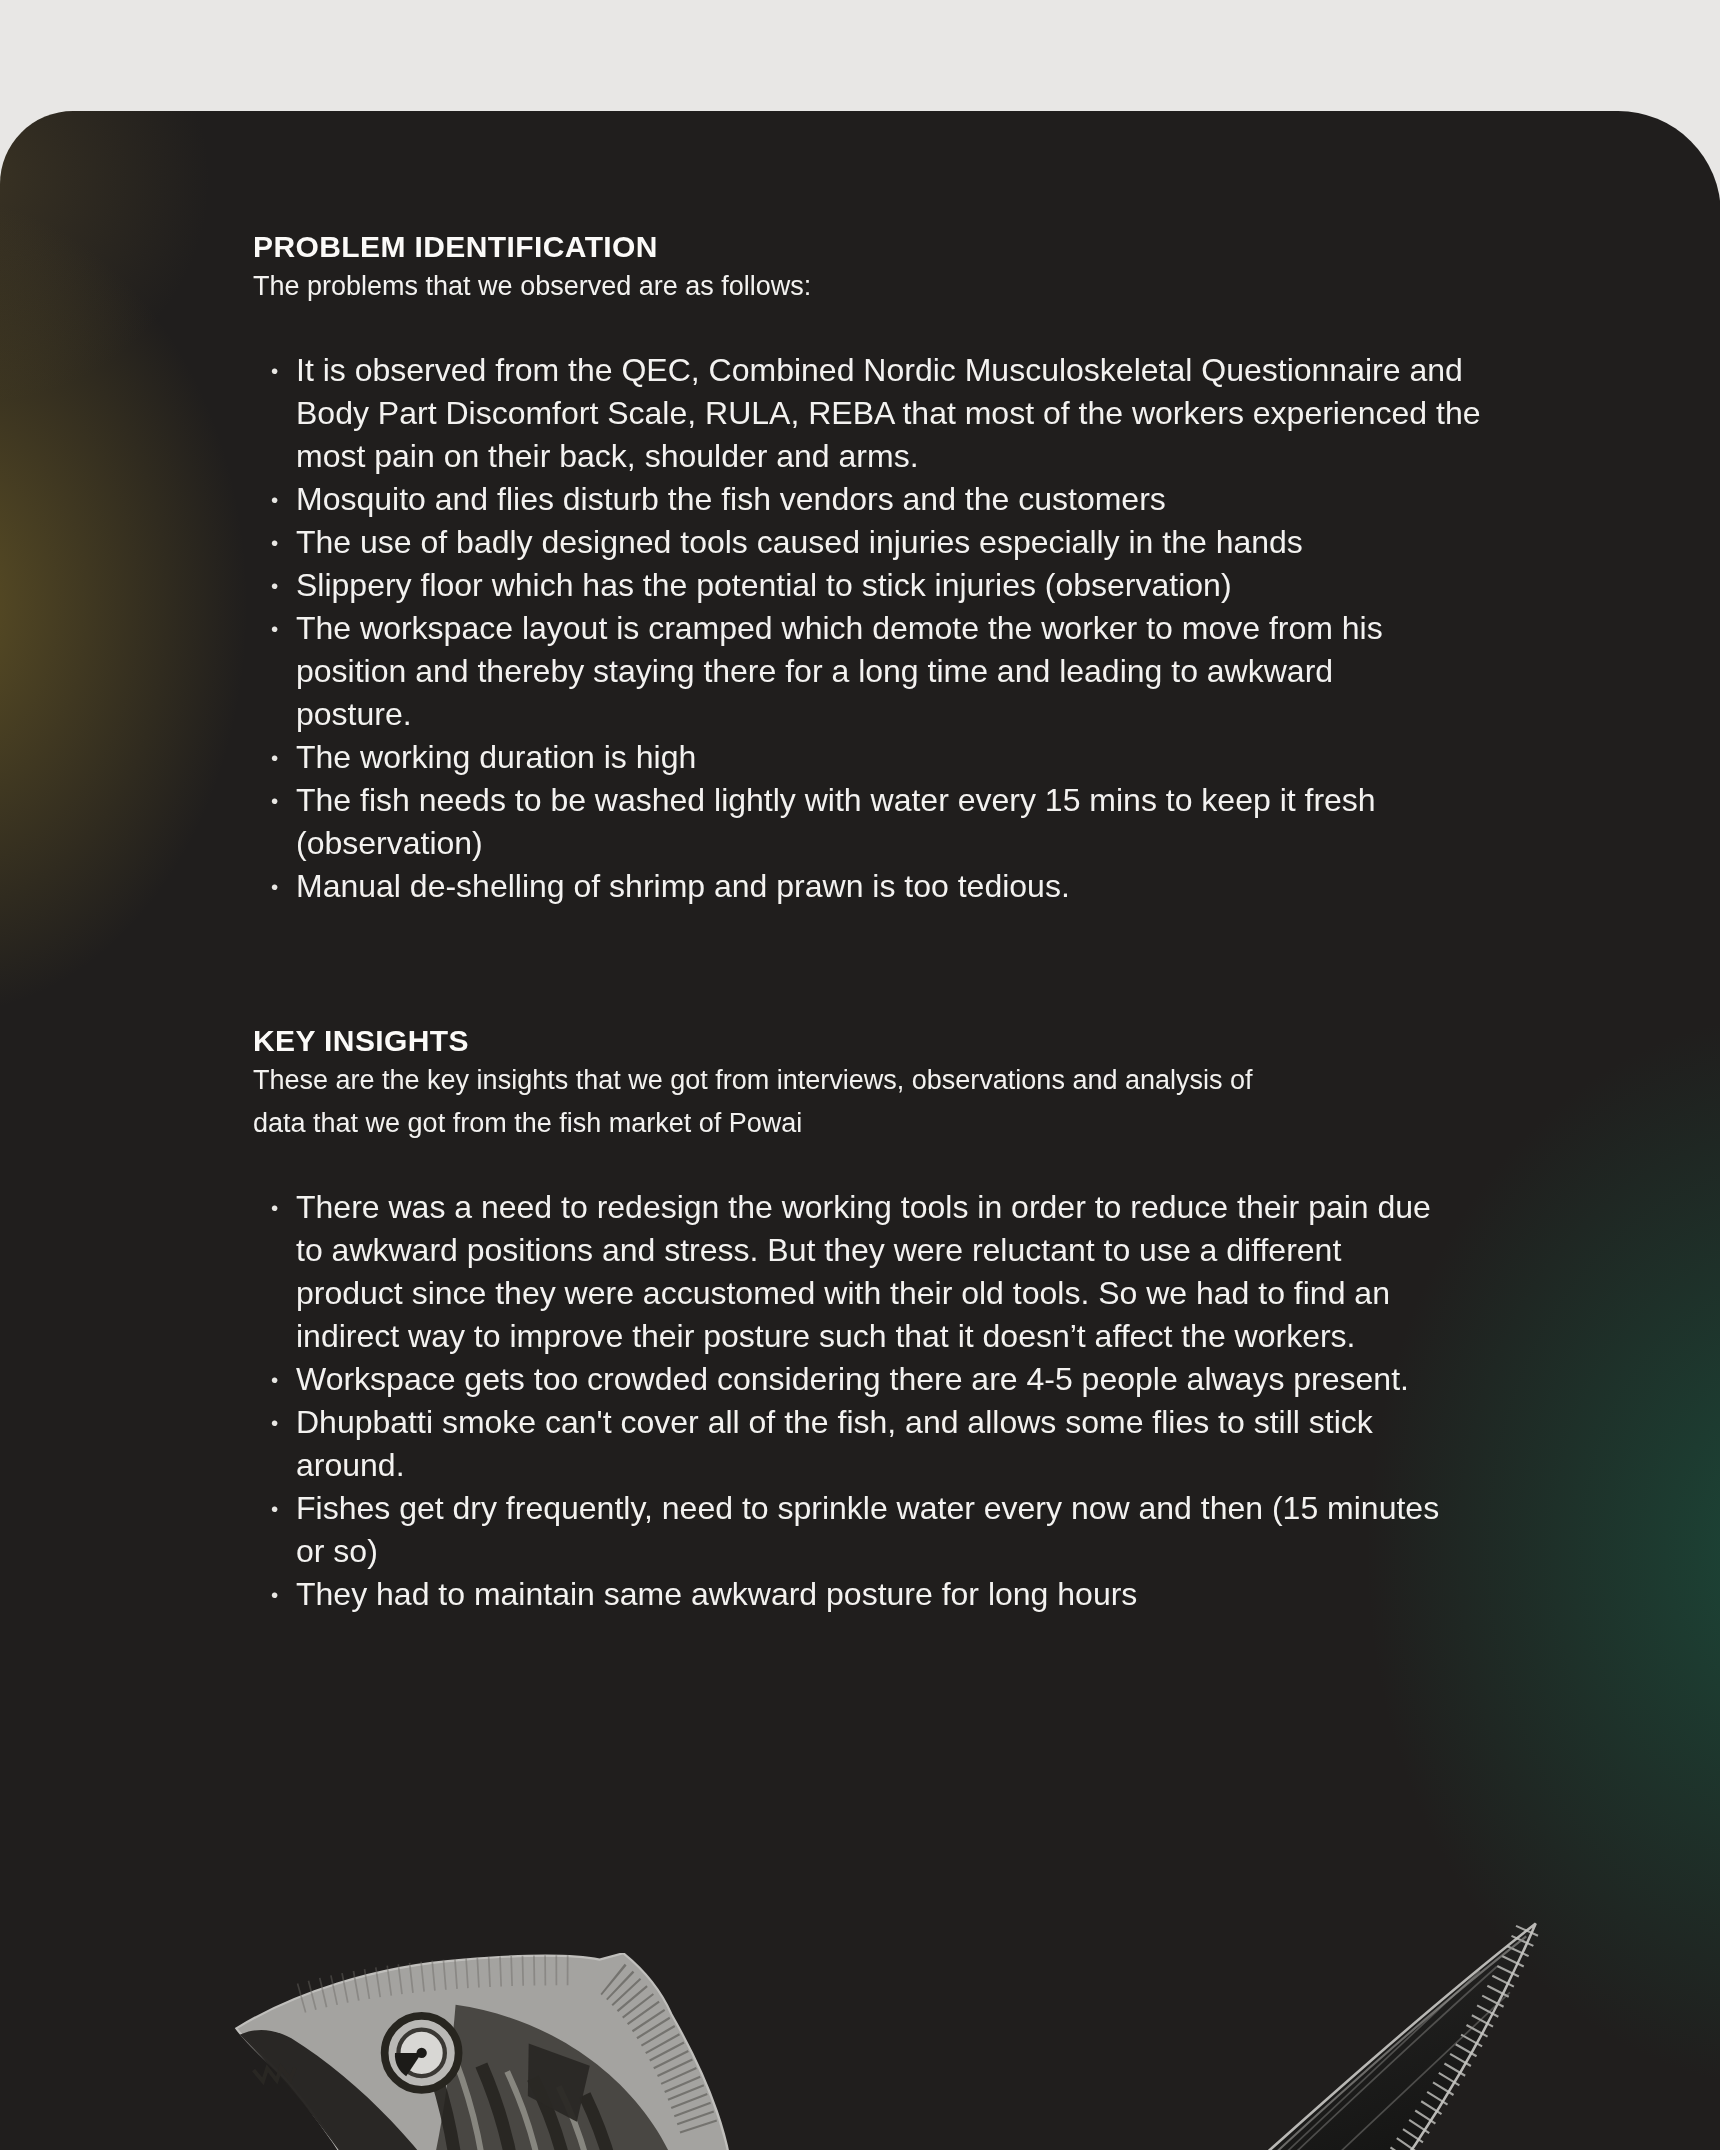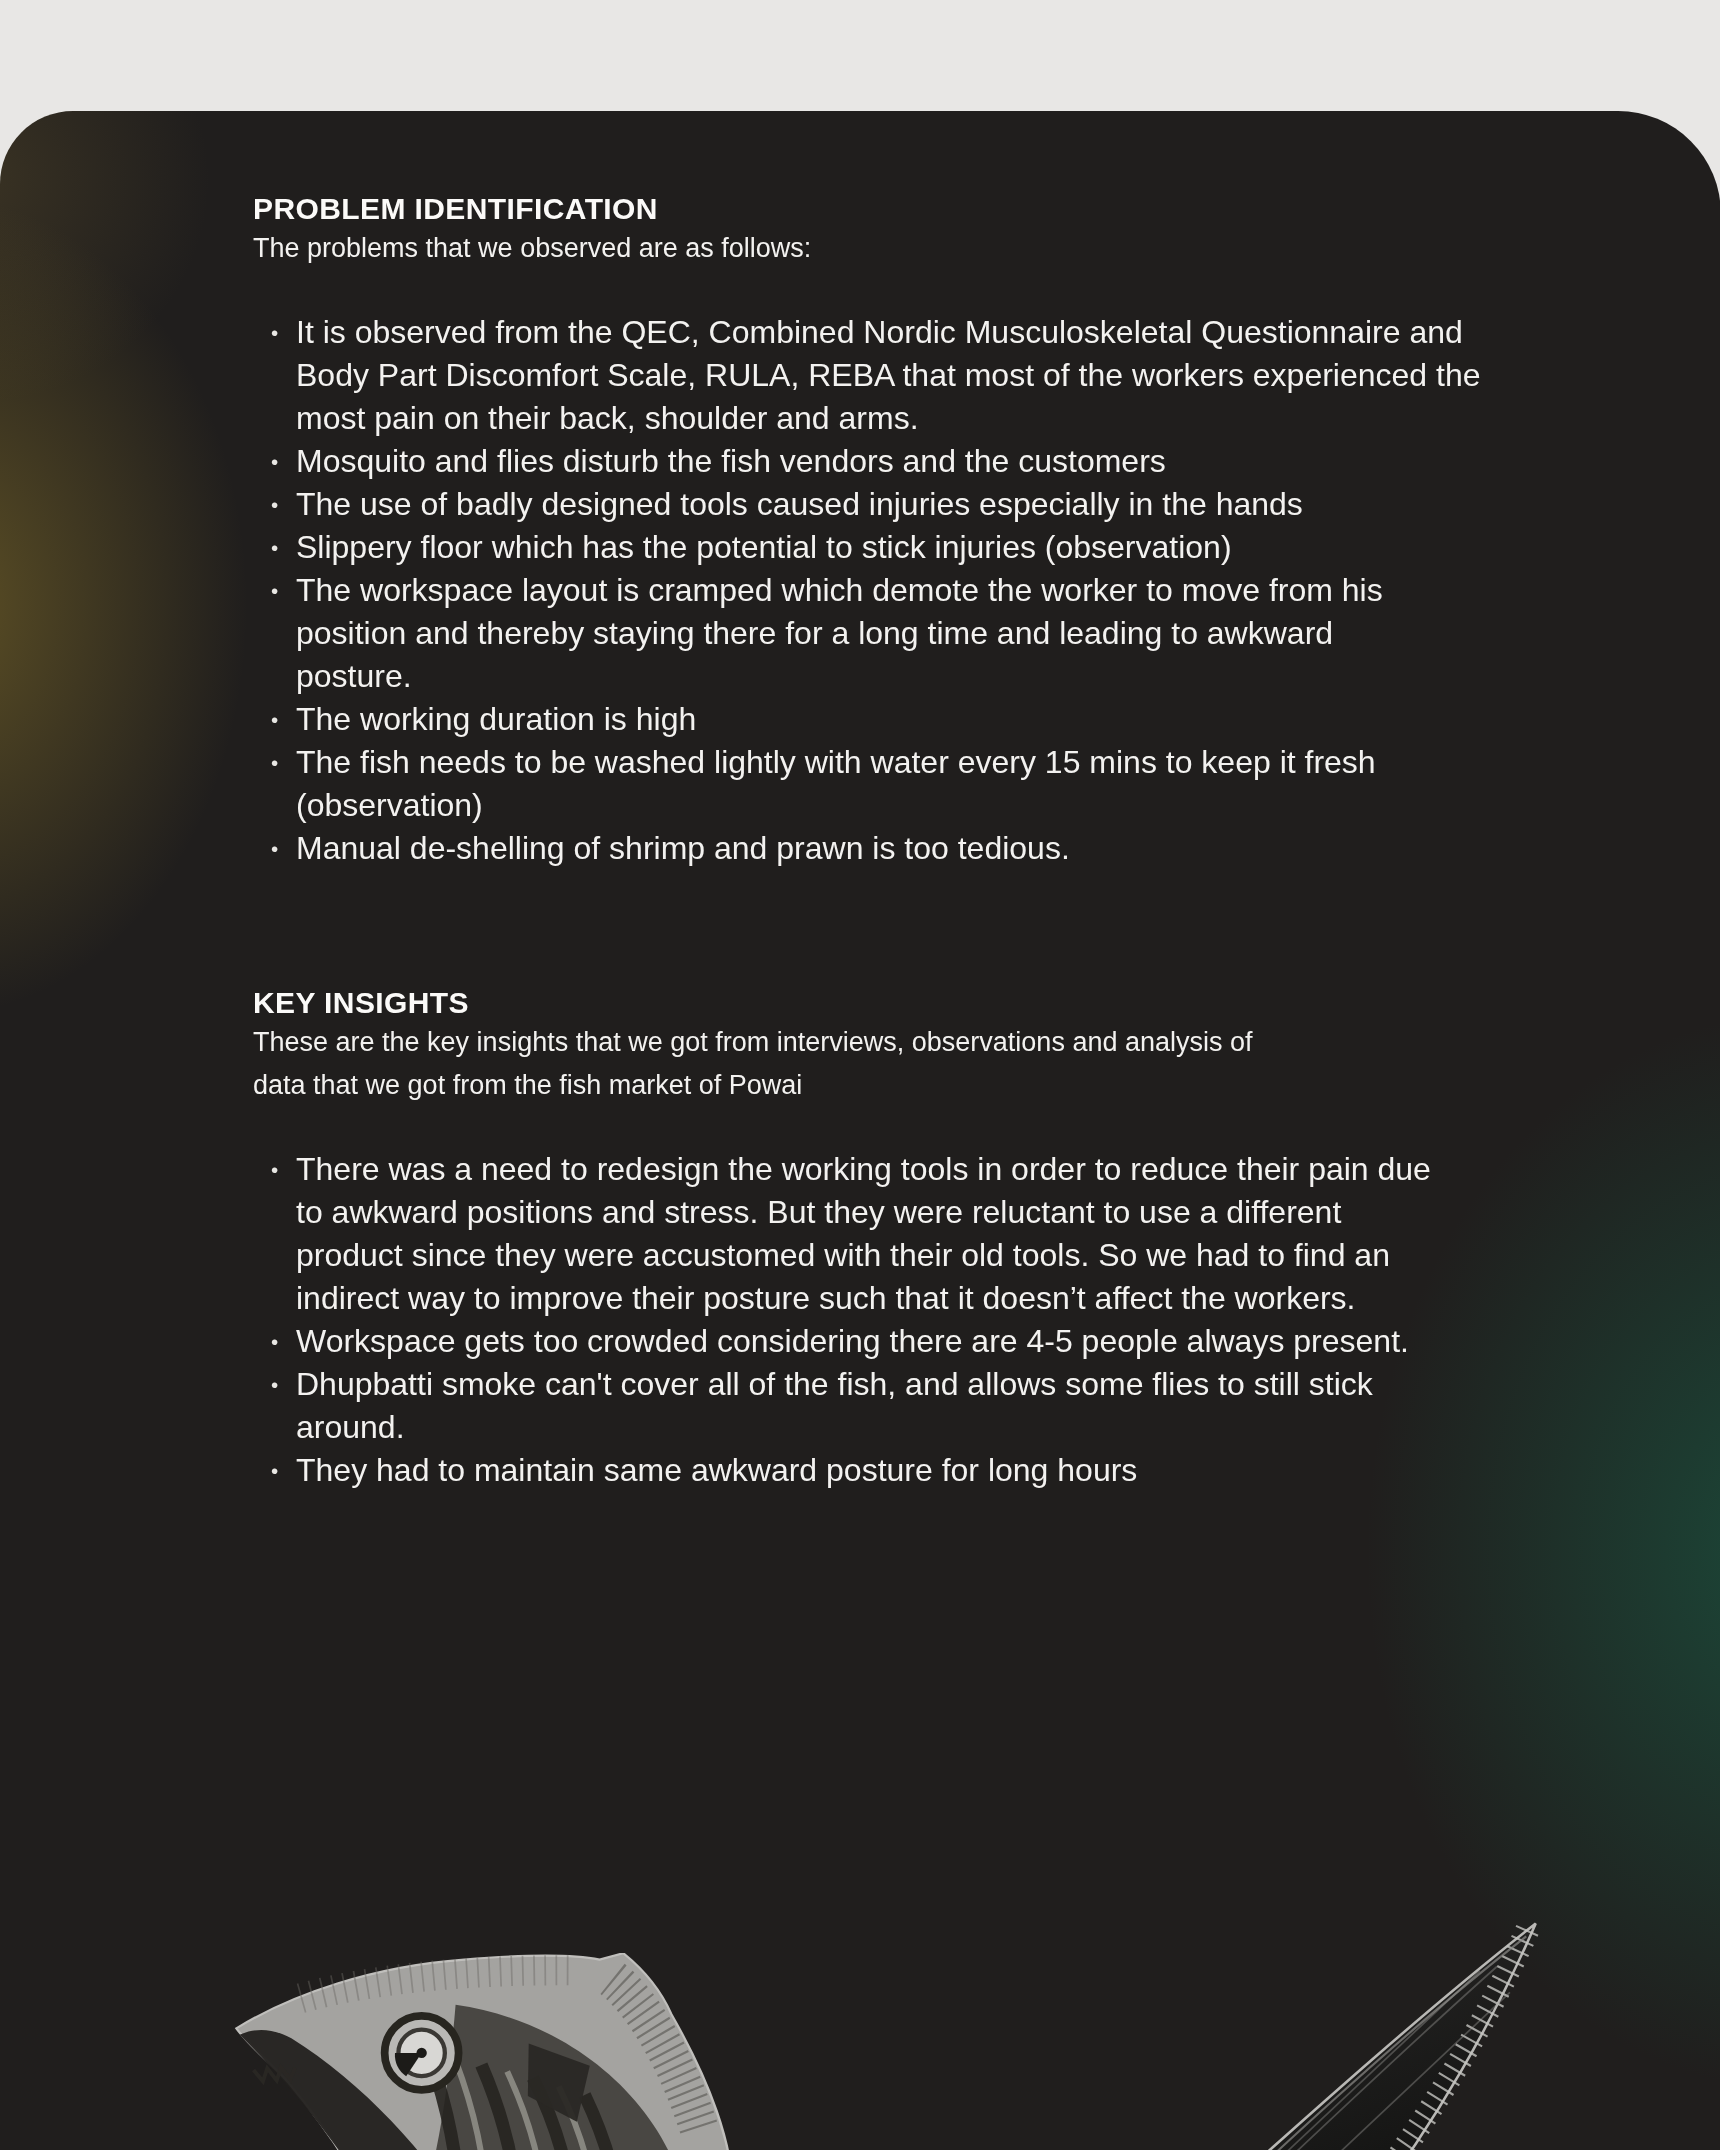--- a/index.html
+++ b/index.html
@@ -14,21 +14,21 @@
     position:absolute;left:0;top:111px;width:1721px;height:2398px;
     border-radius:73px 103px 0 0;
     background:
       radial-gradient(452px 602px at -60px 495px, rgba(150,126,44,0.52), rgba(150,126,44,0) 68%),
       radial-gradient(327px 310px at -26px 69px, rgba(112,94,48,0.32), rgba(112,94,48,0) 72%),
       radial-gradient(654px 817px at 1798px 1441px, rgba(24,106,79,0.55), rgba(24,106,79,0) 66%),
       #201e1d;
     color:#f3f2f0;
     overflow:hidden;
   }
-  .content{position:absolute;left:253px;top:0;width:1230px;padding-top:80px;}
+  .content{position:absolute;left:253px;top:0;width:1230px;padding-top:118px;}
   h2.sec-title{
     margin:0;font-size:30px;line-height:36px;font-weight:700;
     letter-spacing:0.4px;color:#fbfaf8;
   }
   .sec-title{margin-bottom:37px;}
   .intro{
     margin:0;font-size:27px;line-height:43px;font-weight:400;
     white-space:pre-line;color:#f3f2f0;
   }
   ul.bullets{margin:41px 0 0 0;padding:0 0 0 43px;list-style:none;}
@@ -92,20 +92,22 @@
             <li>There was a need to redesign the working tools in order to reduce their pain due
 to awkward positions and stress. But they were reluctant to use a different
 product since they were accustomed with their old tools. So we had to find an
 indirect way to improve their posture such that it doesn’t affect the workers.</li>
 
             <li>Workspace gets too crowded considering there are 4-5 people always present.</li>
 
             <li>Dhupbatti smoke can't cover all of the fish, and allows some flies to still stick
 around.</li>
 
+            <li>Fishes get dry frequently, need to sprinkle water every now and then (15 minutes
+or so)</li>
 
 
             <li>They had to maintain same awkward posture for long hours</li>
 
           </ul>
       </section>
 
     </div>
 
     <div class="illus" id="fish-box">

